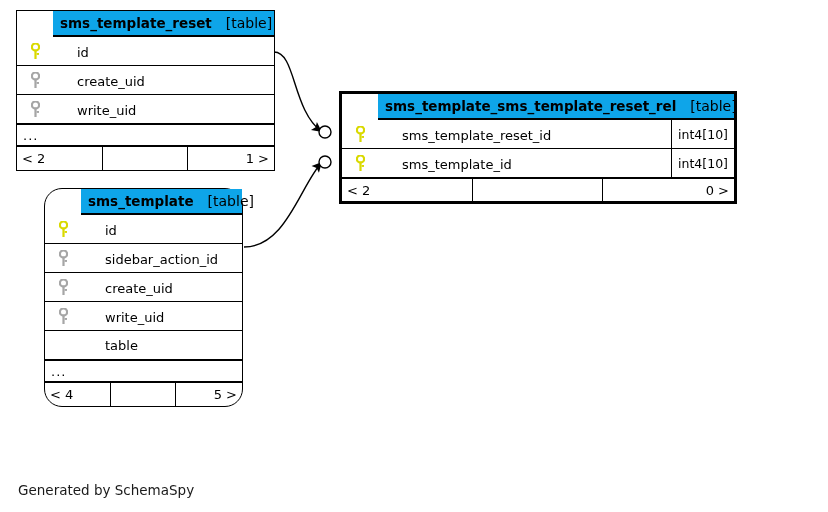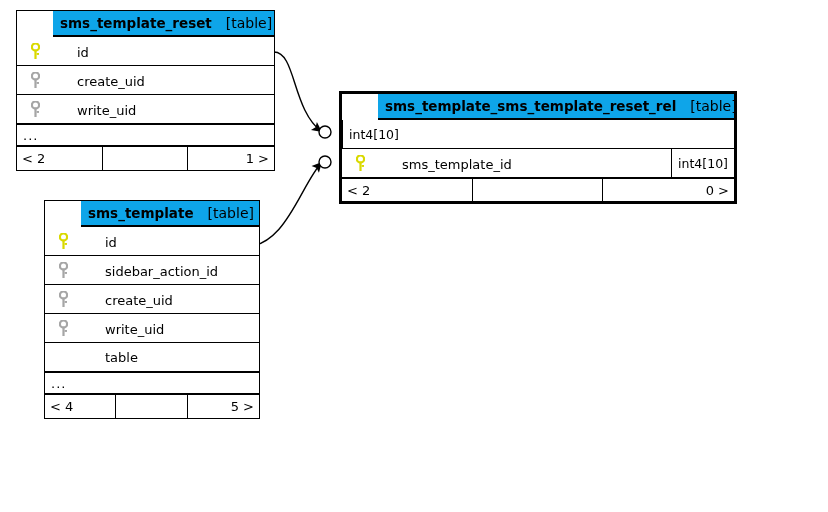--- a/index.html
+++ b/index.html
@@ -228,20 +228,30 @@
   </div>
 
   <div class="table-card focal" style="left:339px; top:91px; width:398px;">
 
     <div class="t-header">
       <span class="t-name">sms_template_sms_template_reset_rel</span>
       <span class="t-kind">[table]</span>
     </div>
 
     <div class="t-row">
+      <div class="col-main">
+        <span class="key-slot">
+          <svg width="9" height="17" viewBox="0 0 9 17">
+            <circle cx="4.5" cy="4" r="3.6" fill="none" stroke="#d9d900" stroke-width="2.2"></circle>
+            <rect x="3.4" y="6.5" width="2.2" height="9.5" fill="#d9d900"></rect>
+            <rect x="5.6" y="10" width="2.4" height="1.9" fill="#d9d900"></rect>
+          </svg>
+        </span>
+        <span class="col-label">sms_template_reset_id</span>
+      </div>
       <div class="col-type">int4[10]</div>
     </div>
 
     <div class="t-row">
       <div class="col-main">
         <span class="key-slot">
           <svg width="9" height="17" viewBox="0 0 9 17">
             <circle cx="4.5" cy="4" r="3.6" fill="none" stroke="#d9d900" stroke-width="2.2"></circle>
             <rect x="3.4" y="6.5" width="2.2" height="9.5" fill="#d9d900"></rect>
             <rect x="5.6" y="10" width="2.4" height="1.9" fill="#d9d900"></rect>
@@ -252,21 +262,21 @@
       <div class="col-type">int4[10]</div>
     </div>
 
     <div class="t-footer" style="border-top:1px solid #000000;">
       <span class="f-cell">&lt; 2</span>
       <span class="f-cell"></span>
       <span class="f-cell">0 &gt;</span>
     </div>
   </div>
 
-  <div class="table-card" style="left:44px; top:200px; width:216px;">
+  <div class="table-card" style="left:44px; top:188px; width:199px;border-radius:18px;">
 
     <div class="t-header">
       <span class="t-name">sms_template</span>
       <span class="t-kind">[table]</span>
     </div>
 
     <div class="t-row">
       <div class="col-main">
         <span class="key-slot">
           <svg width="9" height="17" viewBox="0 0 9 17">
@@ -328,14 +338,15 @@
 
     <div class="ellipsis-row">...</div>
 
     <div class="t-footer">
       <span class="f-cell">&lt; 4</span>
       <span class="f-cell"></span>
       <span class="f-cell">5 &gt;</span>
     </div>
   </div>
 
+  <div id="credit">Generated by SchemaSpy</div>
 
 </div>
 
 </body></html>

